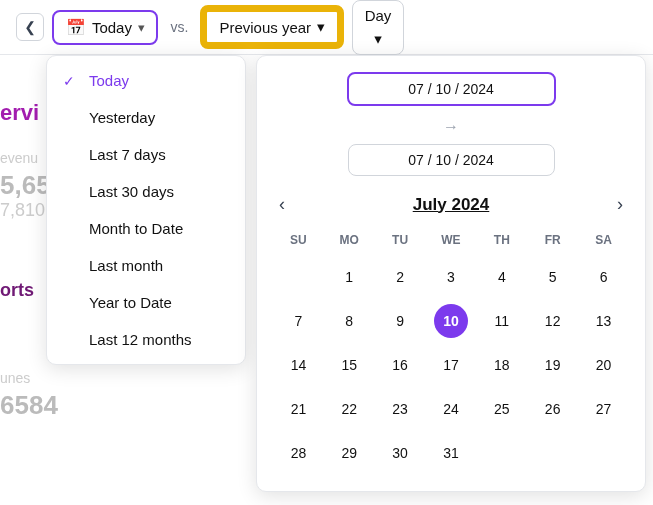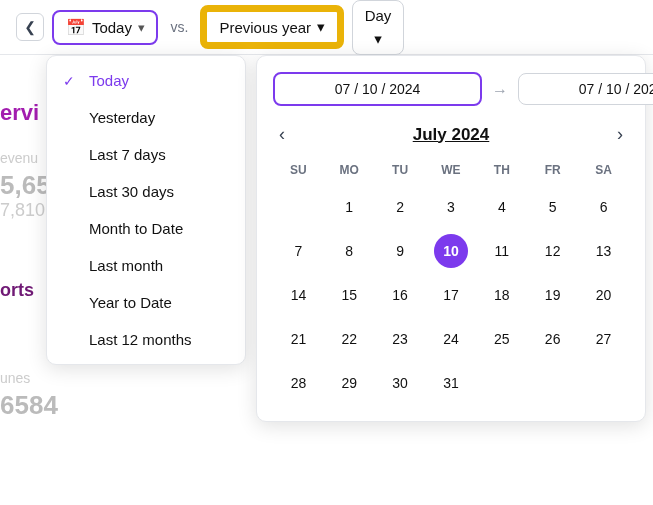--- a/index.html
+++ b/index.html
@@ -158,20 +158,21 @@
       box-shadow: 0 4px 20px rgba(0,0,0,0.12);
       z-index: 100;
       padding: 16px;
     }
 
     .date-range-row {
       display: flex;
       align-items: center;
       gap: 10px;
       margin-bottom: 16px;
+      flex-direction: column;
     }
 
     .date-input {
       flex: 1;
       border: 2px solid #7c3aed;
       border-radius: 8px;
       padding: 7px 12px;
       font-size: 14px;
       color: #111;
       background: #fff;

